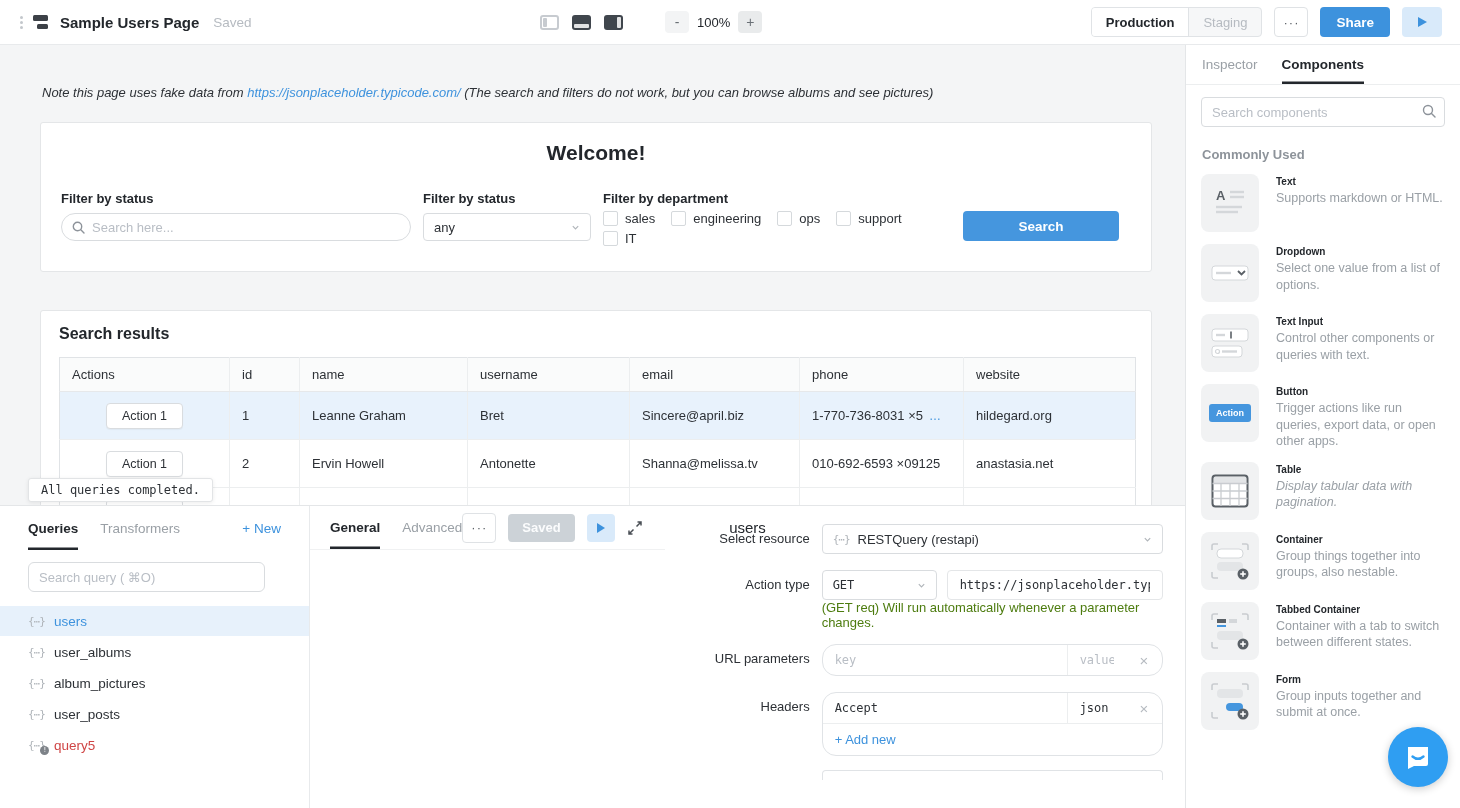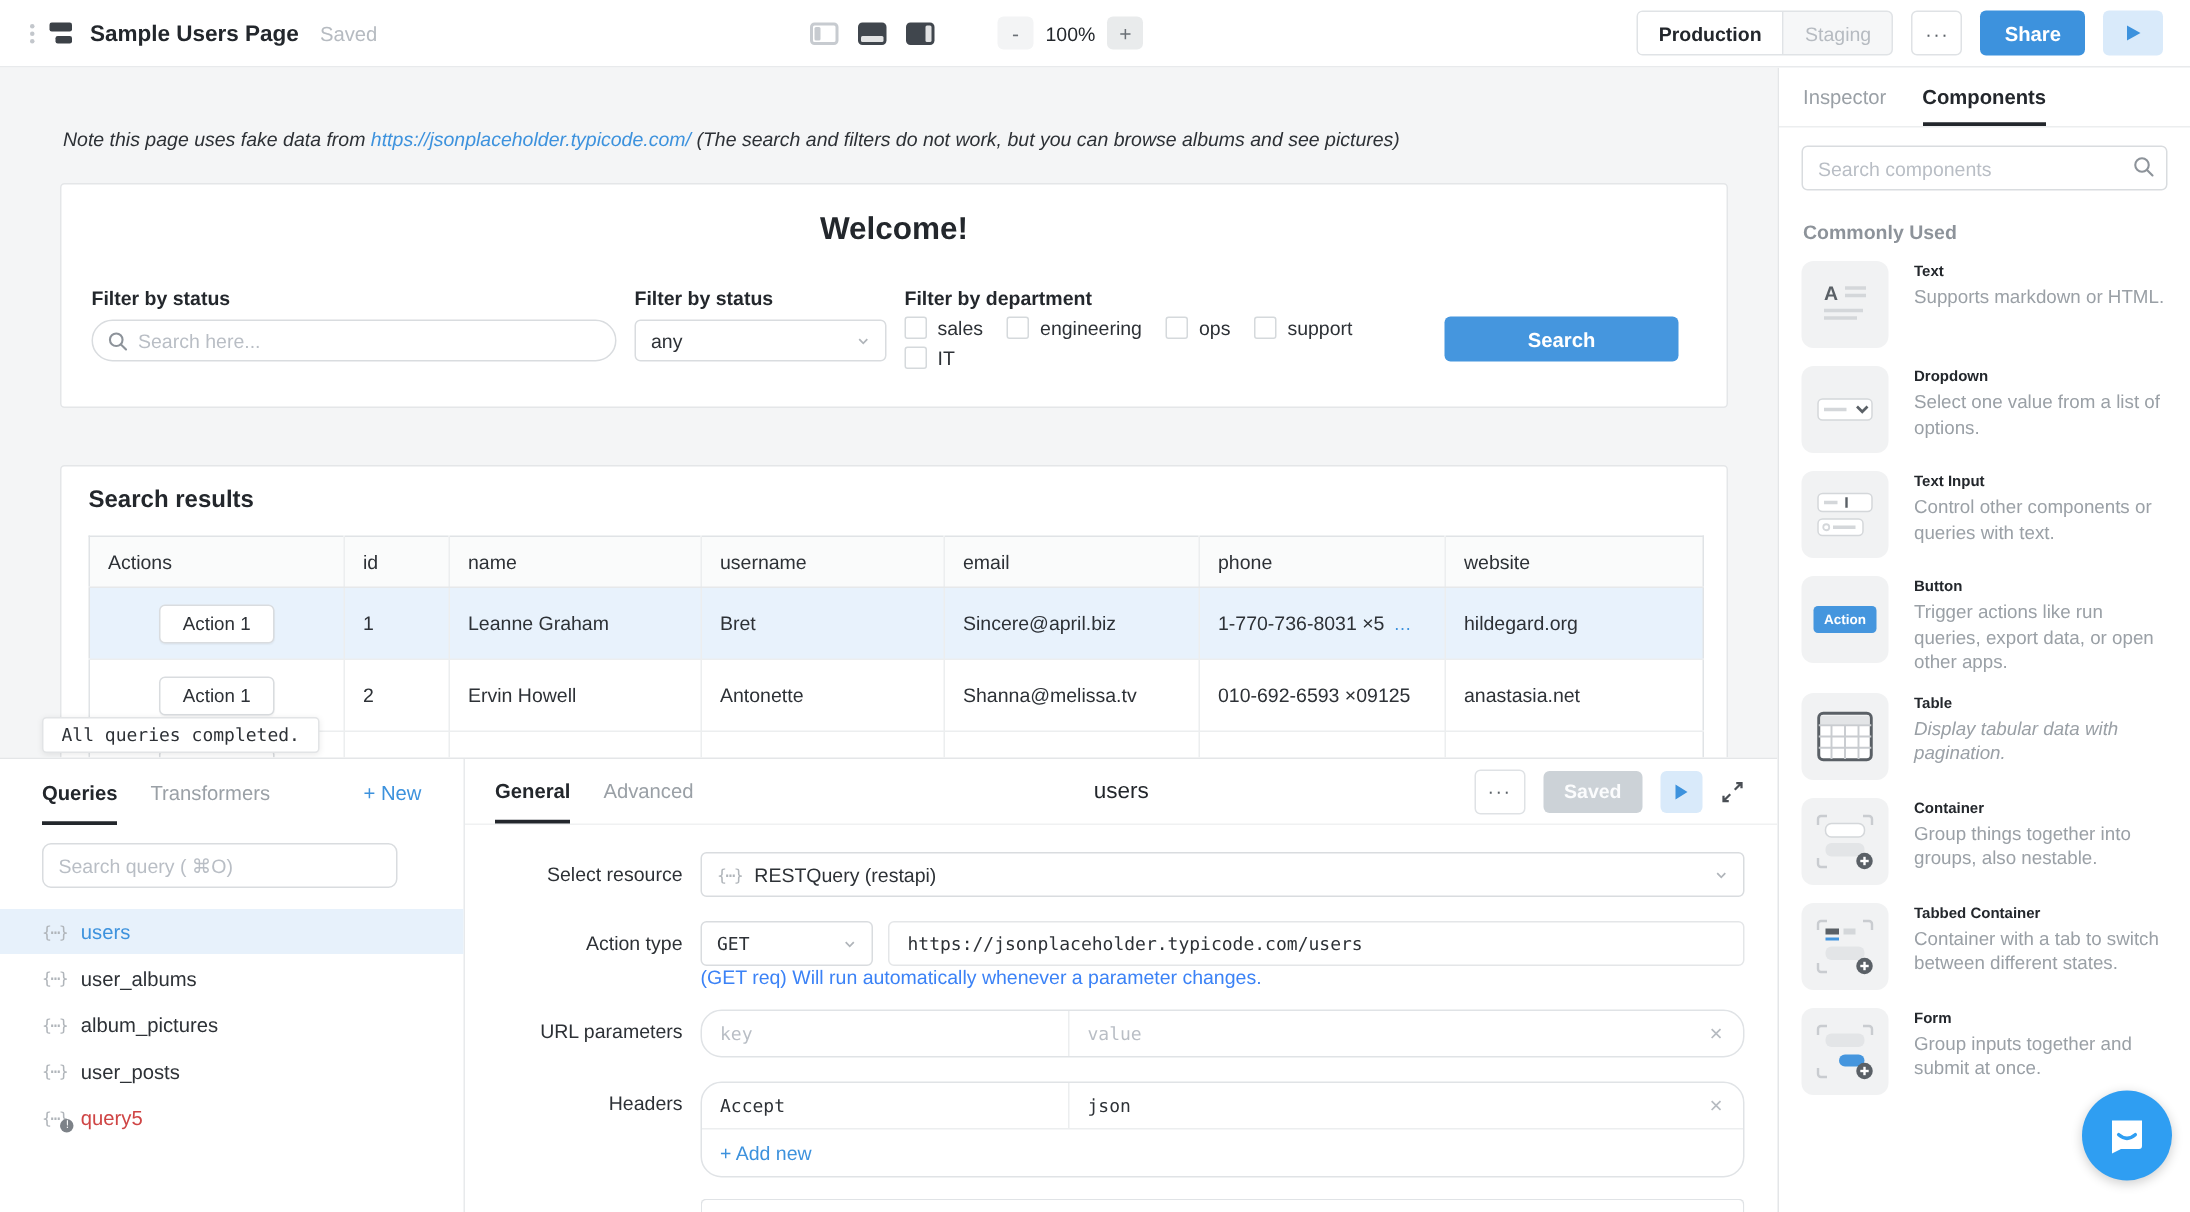--- a/index.html
+++ b/index.html
@@ -96,21 +96,21 @@
   .qp-search input { width:237px; height:30px; border:1px solid #d9dcdf; border-radius:6px; padding:0 10px;
     font-size:13px; font-family:inherit; outline:none; }
   .q-list { margin-top:14px; }
   .q-item { display:flex; align-items:center; gap:9px; height:30px; padding-left:28px; font-size:13.5px;
     color:#2d3136; cursor:pointer; margin-bottom:1px; }
   .q-item.sel { background:#e7f1fb; color:#3d92dd; font-weight:500; }
   .q-item.err { color:#cf4545; font-weight:500; }
   .brace-ic { font-family:"DejaVu Sans Mono", monospace; font-size:11px; color:#b0b5ba; letter-spacing:-1px; position:relative; }
   .q-item.err .brace-ic .badge { position:absolute; right:-4px; bottom:-3px; width:9px; height:9px; border-radius:50%;
     background:#7d8follow288; background:#7d8288; color:#fff; font-size:7px; line-height:9px; text-align:center; font-style:normal; }
-  .editor-pane { flex:1; display:flex; flex-direction:column; }
+  .editor-pane { flex:1; display:flex; flex-direction:row; }
   .ed-header { height:44px; display:flex; align-items:center; padding:0 22px 0 20px; border-bottom:1px solid #f0f1f2; }
   .ed-tabs { display:flex; gap:22px; height:100%; }
   .ed-name { position:absolute; left:310px; width:875px; text-align:center; font-size:15px; font-weight:500;
     color:#23272c; pointer-events:none; }
   .ed-btns { margin-left:auto; display:flex; align-items:center; gap:12px; }
   .btn-saved { height:28px; padding:0 14px; background:#ccd2d7; color:#fbfcfd; font-size:13px; font-weight:600;
     border:none; border-radius:4px; }
   .btn-run-sm { width:28px; height:28px; background:#d9eafa; border:none; border-radius:4px;
     display:flex; align-items:center; justify-content:center; cursor:pointer; }
   .btn-run-sm .play-tri { border-left-width:8px; border-top-width:5px; border-bottom-width:5px; }
@@ -118,21 +118,21 @@
   .frow { display:flex; align-items:flex-start; margin-bottom:16px; }
   .flabel { width:125px; text-align:right; margin-right:12px; font-size:13px; font-weight:500; color:#2d3136; padding-top:7px; }
   .fctrl { flex:1; }
   .sel-input { height:30px; border:1px solid #d9dcdf; border-radius:4px; background:#fff; display:flex;
     align-items:center; padding:0 10px; gap:8px; font-size:13px; color:#2d3136; cursor:pointer; }
   .sel-input .chev { margin-left:auto; }
   .action-row { display:flex; gap:10px; }
   .get-sel { width:115px; }
   .url-input { flex:1; height:30px; border:1px solid #e4e6e8; border-radius:4px; padding:0 12px;
     font-family:"DejaVu Sans Mono", monospace; font-size:12px; color:#2d3136; outline:none; }
-  .run-note { margin:-10px 0 14px 137px; font-size:13px; color:#3b82f6; }
+  .run-note { margin:-10px 0 14px 137px; font-size:13px; color:#4d7c0f; }
   .kv-group { border:1px solid #e0e3e6; border-radius:14px; background:#fff; }
   .kv-row { display:flex; align-items:stretch; height:30px; }
   .kv-row + .kv-addrow, .kv-row + .kv-row { border-top:1px solid #eceeef; }
   .kv-key { width:245px; border-right:1px solid #eceeef; }
   .kv-val { flex:1; }
   .kv-key input, .kv-val input { width:100%; height:100%; border:none; outline:none; padding:0 12px;
     font-family:"DejaVu Sans Mono", monospace; font-size:12px; color:#2d3136; background:transparent; }
   .kv-x { width:36px; display:flex; align-items:center; justify-content:center; color:#b6bbc1; font-size:15px; cursor:pointer; }
   .kv-addrow { height:32px; display:flex; align-items:center; padding-left:12px; }
   .add-new { color:#3d92dd; font-size:13px; cursor:pointer; }

